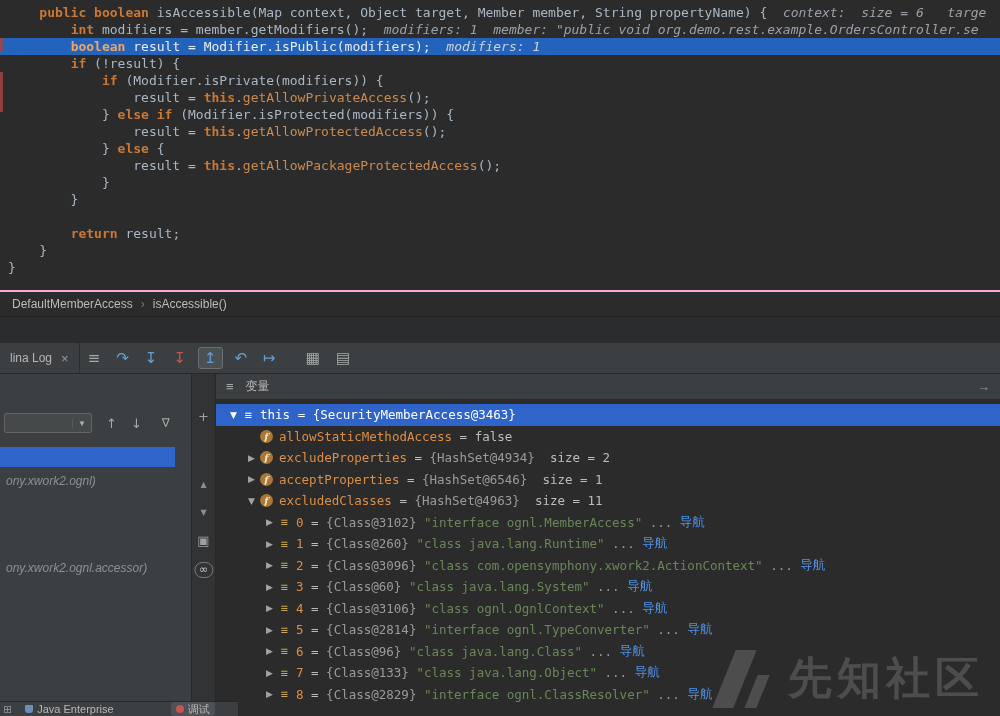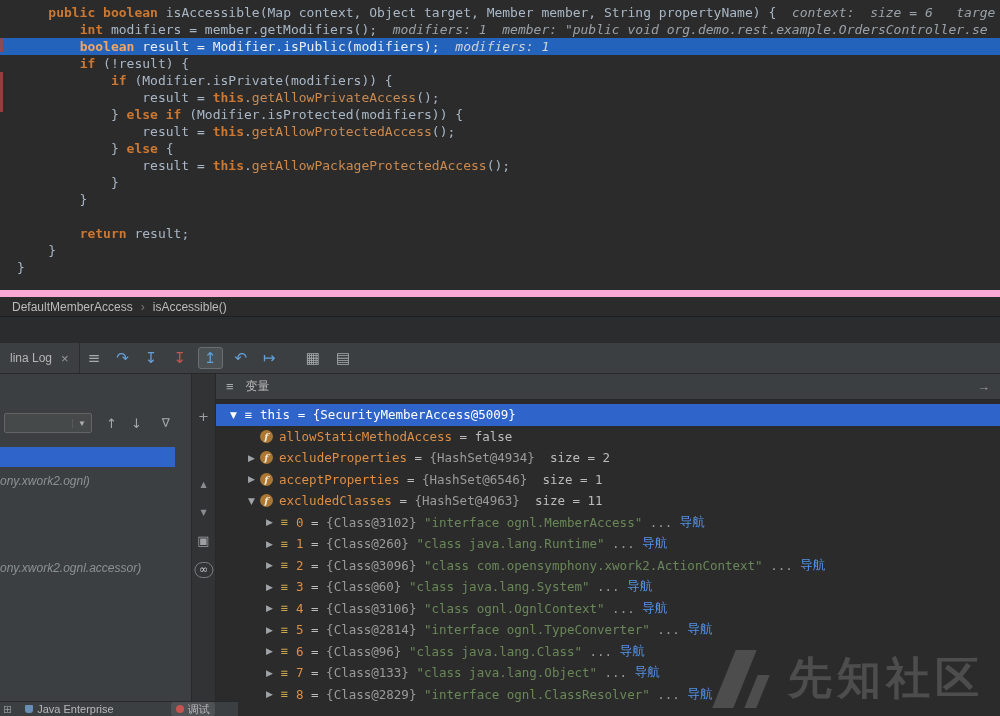--- a/index.html
+++ b/index.html
@@ -2,35 +2,35 @@
 <html><head>
 <meta charset="utf-8">
 <style>
   html,body{margin:0;padding:0;background:#2b2b2b;}
   body{width:1000px;height:716px;overflow:hidden;font-family:"Liberation Sans","DejaVu Sans",sans-serif;}
   .screen{position:relative;width:1000px;height:716px;background:#2b2b2b;overflow:hidden;}
 
   
   .editor{position:relative;height:290px;background:#2b2b2b;overflow:hidden;}
   .code{font-family:"DejaVu Sans Mono",monospace;font-size:13px;line-height:17px;padding-top:4px;white-space:pre;}
-  .code-line{height:17px;padding-left:17px;}
+  .code-line{height:17px;padding-left:8px;}
   .code-line.exec{background:#2463bc;}
   .tok-k{color:#cc7832;font-weight:bold;}
   .tok-p{color:#a9b7c6;}
   .tok-m{color:#cc8a4f;}
   .tok-h{color:#9aa1a8;font-style:italic;}
   .exec .tok-p{color:#e9edf2;}
   .exec .tok-k{color:#f0a662;}
   .exec .tok-h{color:#ccd4dc;}
   .bp1,.bp2{position:absolute;left:0;width:3px;background:#a04543;opacity:.85;}
   .bp1{top:38px;height:14px;}
   .bp2{top:72px;height:40px;}
 
   
-  .breadcrumb{height:26px;background:#2b2b2b;border-top:7px solid #f9a8d4;display:flex;align-items:center;gap:8px;padding-left:12px;font-size:12px;color:#bbbbbb;box-sizing:border-box;}
+  .breadcrumb{height:26px;background:#2b2b2b;border-top:2px solid #f9a8d4;display:flex;align-items:center;gap:8px;padding-left:12px;font-size:12px;color:#bbbbbb;box-sizing:border-box;}
   .crumb{cursor:default;}
   .crumb-sep{color:#777;}
 
   
   .gap-strip{height:26px;background:#2a2c2d;border-top:1px solid #1e1e1e;box-sizing:border-box;}
 
   
   .toolbar{height:32px;background:#3c3f41;border-top:1px solid #2c2c2c;border-bottom:1px solid #282828;display:flex;align-items:center;box-sizing:border-box;}
   .tab{display:flex;align-items:center;height:100%;padding:0 10px;border-right:1px solid #2d2d2d;color:#b5b5b5;font-size:12px;}
   .tab .close{margin-left:9px;color:#9a9a9a;font-size:13px;}
@@ -44,21 +44,21 @@
   
   .bottom{display:flex;height:342px;}
   .frames{width:192px;background:#3c3f41;position:relative;border-right:1px solid #282828;box-sizing:border-box;flex:none;}
   .frames-toolbar{position:absolute;top:38px;left:4px;right:2px;height:22px;display:flex;align-items:center;}
   .combo{width:88px;height:20px;background:#45494a;border:1px solid #646464;border-radius:2px;display:flex;align-items:center;box-sizing:border-box;}
   .combo-val{flex:1;font-size:11px;color:#bbb;padding-left:5px;overflow:hidden;}
   .combo-arrow{font-size:8px;color:#b0b0b0;padding:0 5px;border-left:1px solid #5a5a5a;}
   .f-icon{color:#a7abac;font-size:13px;margin-left:14px;font-family:"DejaVu Sans",sans-serif;}
   .f-icon.funnel{font-size:12px;margin-left:20px;}
   .frames-list{position:absolute;left:0;right:0;top:0;bottom:0;}
-  .frow{position:absolute;left:0;right:16px;height:20px;line-height:20px;font-size:12px;white-space:nowrap;overflow:hidden;}
+  .frow{position:absolute;left:0;right:16px;height:20px;line-height:20px;font-size:12px;padding-left:6px;white-space:nowrap;overflow:hidden;}
   .frow.selected{background:#2f65ca;color:#fff;}
   .frow.dim{color:#8a9296;font-style:italic;}
 
   .midstrip{width:24px;background:#313335;position:relative;border-right:1px solid #282828;box-sizing:border-box;flex:none;}
   .strip-icon{position:absolute;left:50%;transform:translateX(-50%);color:#9da0a2;font-size:13px;line-height:14px;font-family:"DejaVu Sans",sans-serif;}
   .strip-icon.small{font-size:8px;color:#8a8e90;}
   .strip-icon.badge{border:1px solid #7a7e80;border-radius:8px;padding:0 4px;font-size:11px;line-height:14px;color:#c5c8ca;}
 
   .vars{flex:1;background:#2b2b2b;position:relative;overflow:hidden;}
   .vars-header{height:26px;background:#3c3f41;border-bottom:1px solid #282828;display:flex;align-items:center;padding:0 10px;color:#bbbbbb;font-size:12px;box-sizing:border-box;}
@@ -162,21 +162,21 @@
         <span class="strip-icon badge" style="top: 188px;">∞</span>
       </div>
 
     <div class="vars">
       <div class="vars-header">
         <span class="menu">≡</span>
         <span>变量</span>
         <span class="pin">→</span>
       </div>
       <div class="tree">
-          <div class="vrow selected" style="padding-left: 10px;"><span class="arrow">▼</span><span class="vicon this">≡</span><span class="t-name">this</span><span class="t-eq"> = </span><span class="t-ref">{SecurityMemberAccess@5009}</span></div>
+          <div class="vrow selected" style="padding-left: 10px;"><span class="arrow">▼</span><span class="vicon this">≡</span><span class="t-name">this</span><span class="t-eq"> = </span><span class="t-ref">{SecurityMemberAccess@3463}</span></div>
           <div class="vrow" style="padding-left: 28px;"><span class="arrow"></span><span class="vicon field">f</span><span class="t-name">allowStaticMethodAccess</span><span class="t-eq"> = </span><span class="t-plain">false</span></div>
           <div class="vrow" style="padding-left: 28px;"><span class="arrow">▶</span><span class="vicon field">f</span><span class="t-name">excludeProperties</span><span class="t-eq"> = </span><span class="t-ref">{HashSet@4934}</span><span class="t-size">  size = 2</span></div>
           <div class="vrow" style="padding-left: 28px;"><span class="arrow">▶</span><span class="vicon field">f</span><span class="t-name">acceptProperties</span><span class="t-eq"> = </span><span class="t-ref">{HashSet@6546}</span><span class="t-size">  size = 1</span></div>
           <div class="vrow" style="padding-left: 28px;"><span class="arrow">▼</span><span class="vicon field">f</span><span class="t-name">excludedClasses</span><span class="t-eq"> = </span><span class="t-ref">{HashSet@4963}</span><span class="t-size">  size = 11</span></div>
           <div class="vrow" style="padding-left: 46px;"><span class="arrow">▶</span><span class="vicon item">≡</span><span class="t-name">0</span><span class="t-eq"> = </span><span class="t-ref">{Class@3102} </span><span class="t-str">"interface ognl.MemberAccess"</span><span class="t-dots"> ... </span><span class="t-link">导航</span></div>
           <div class="vrow" style="padding-left: 46px;"><span class="arrow">▶</span><span class="vicon item">≡</span><span class="t-name">1</span><span class="t-eq"> = </span><span class="t-ref">{Class@260} </span><span class="t-str">"class java.lang.Runtime"</span><span class="t-dots"> ... </span><span class="t-link">导航</span></div>
           <div class="vrow" style="padding-left: 46px;"><span class="arrow">▶</span><span class="vicon item">≡</span><span class="t-name">2</span><span class="t-eq"> = </span><span class="t-ref">{Class@3096} </span><span class="t-str">"class com.opensymphony.xwork2.ActionContext"</span><span class="t-dots"> ... </span><span class="t-link">导航</span></div>
           <div class="vrow" style="padding-left: 46px;"><span class="arrow">▶</span><span class="vicon item">≡</span><span class="t-name">3</span><span class="t-eq"> = </span><span class="t-ref">{Class@60} </span><span class="t-str">"class java.lang.System"</span><span class="t-dots"> ... </span><span class="t-link">导航</span></div>
           <div class="vrow" style="padding-left: 46px;"><span class="arrow">▶</span><span class="vicon item">≡</span><span class="t-name">4</span><span class="t-eq"> = </span><span class="t-ref">{Class@3106} </span><span class="t-str">"class ognl.OgnlContext"</span><span class="t-dots"> ... </span><span class="t-link">导航</span></div>
           <div class="vrow" style="padding-left: 46px;"><span class="arrow">▶</span><span class="vicon item">≡</span><span class="t-name">5</span><span class="t-eq"> = </span><span class="t-ref">{Class@2814} </span><span class="t-str">"interface ognl.TypeConverter"</span><span class="t-dots"> ... </span><span class="t-link">导航</span></div>

